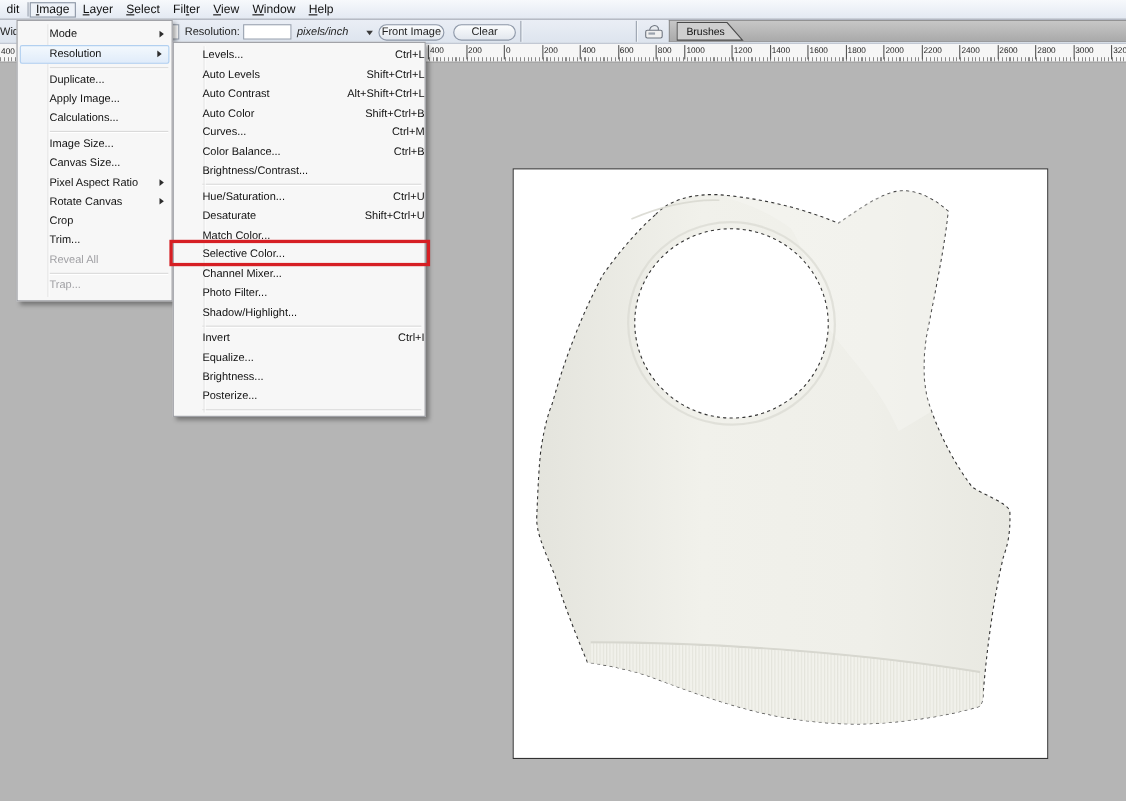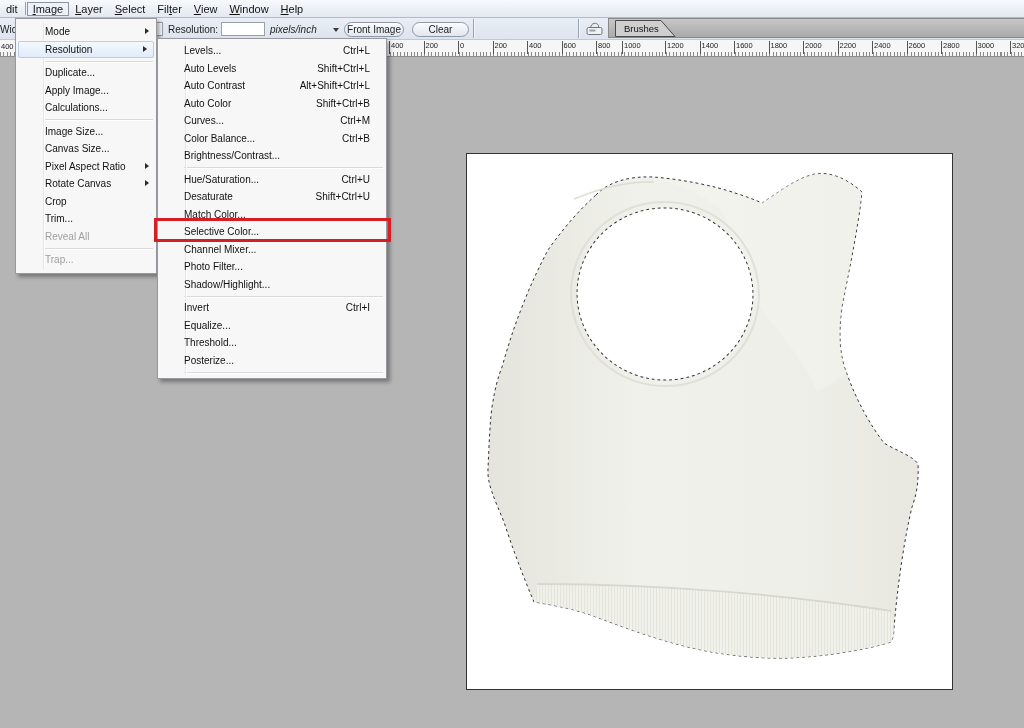--- a/index.html
+++ b/index.html
@@ -52,21 +52,21 @@
   .ants{stroke:#333;stroke-width:1;stroke-dasharray:2.8 3;}
   
   .menu{position:absolute;background:#f7f7f7;border:1px solid #98999f;
     box-shadow:3px 3px 4px rgba(0,0,0,.35);font-size:10px;color:#111;box-sizing:border-box;}
   .menu::before{content:"";position:absolute;left:27px;top:3px;bottom:3px;width:1px;
     background:#e6e6e6;box-shadow:1px 0 0 #fdfdfd;}
   .imagemenu{left:15px;top:18px;width:142px;padding:4px 0;z-index:20;}
   .submenu{left:157px;top:38px;width:230px;padding:3px 0;z-index:21;}
   .mrow{position:relative;height:17.5px;display:flex;align-items:center;
     padding-left:29px;padding-right:18px;white-space:nowrap;}
-  .submenu .mrow{padding-left:26px;padding-right:16px;}
+  .submenu .mrow{padding-left:26px;padding-right:0;}
   .mlabel{flex:1;}
   .mshort{margin-left:12px;}
   .msep{height:1px;background:#dadada;margin:2.5px 3px 2.5px 29px;box-shadow:0 1px 0 #fff;}
   .submenu .msep{margin-left:26px;}
   .marrow{position:absolute;right:7px;top:50%;margin-top:-3.5px;width:0;height:0;
     border-left:4px solid #2c2c2c;border-top:3.5px solid transparent;border-bottom:3.5px solid transparent;}
   .mrow.hl{background:linear-gradient(#f4f9fd,#dfebfa);outline:1px solid #b2d0f0;
     outline-offset:-1px;border-radius:2px;margin:0 2px;padding-left:27px;}
   .mrow.ann{background:#eef4fb;}
   .mrow.dis{color:#a0a0a4;}
@@ -269,20 +269,20 @@
     </div>
     <div class="msep"></div>
     <div class="mrow">
       <span class="mlabel">Invert</span>
       <span class="mshort">Ctrl+I</span>
     </div>
     <div class="mrow">
       <span class="mlabel">Equalize...</span>
     </div>
     <div class="mrow">
-      <span class="mlabel">Threshold...</span>
+      <span class="mlabel">Brightness...</span>
     </div>
     <div class="mrow">
       <span class="mlabel">Posterize...</span>
     </div>
     <div class="msep"></div>
   </div>
 <div class="redbox" id="redbox" style="border-color: rgb(214, 31, 36);"></div>
 
 </body></html>

